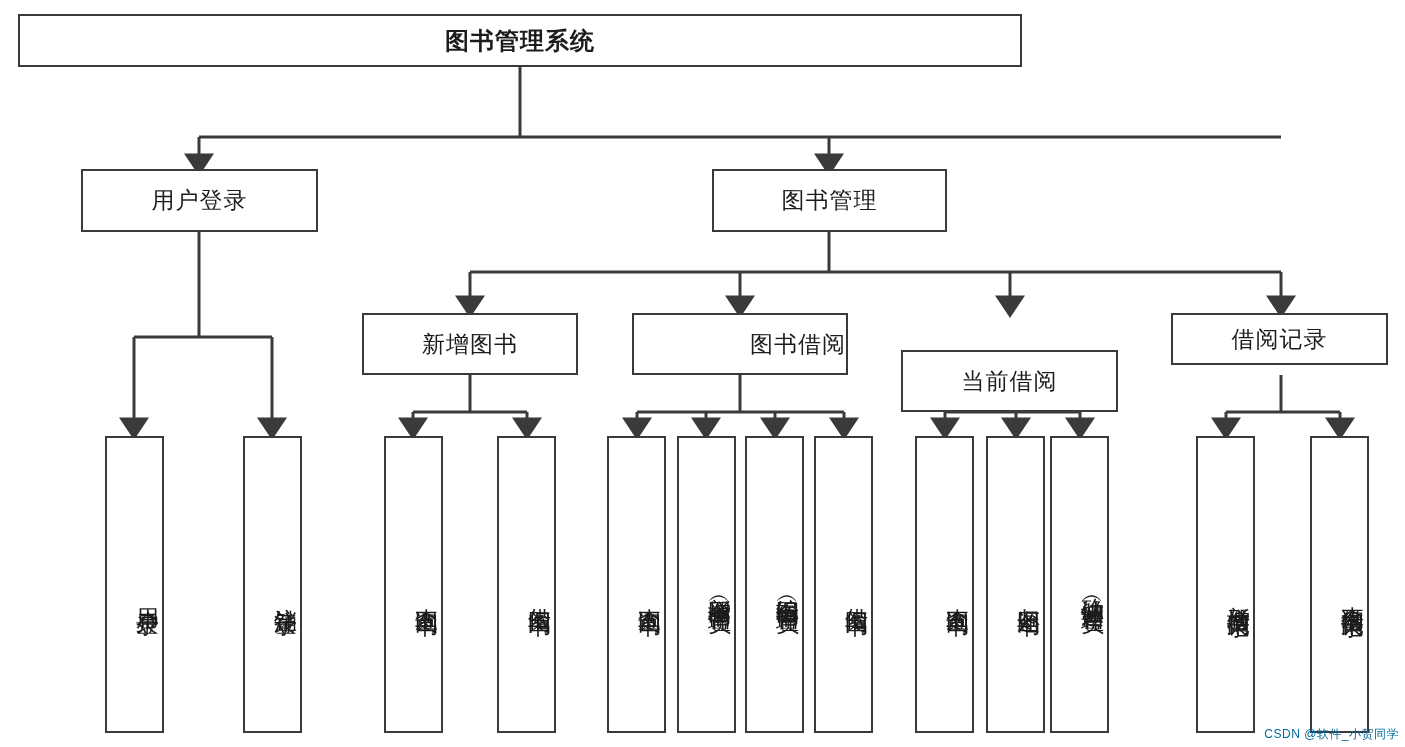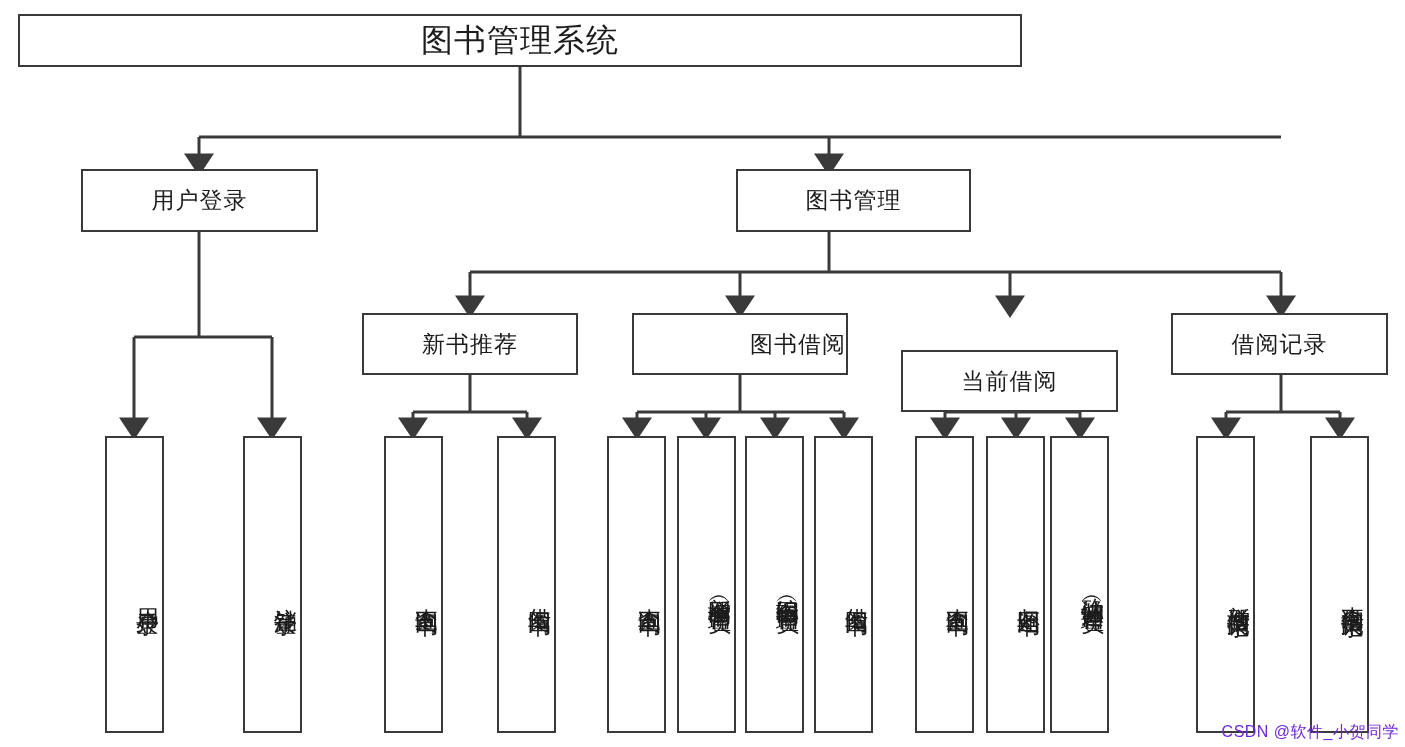--- a/index.html
+++ b/index.html
@@ -5,26 +5,26 @@
   html,body{margin:0;padding:0;background:#ffffff;}
   body{width:1405px;height:747px;overflow:hidden;
        font-family:"Liberation Sans","DejaVu Sans",sans-serif;}
   #stage{position:relative;width:1405px;height:747px;background:#fff;}
   svg.edges{position:absolute;left:0;top:0;width:1405px;height:747px;}
 
   .node{position:absolute;box-sizing:border-box;background:#ffffff;
         border:2.5px solid #3a3a3a;display:flex;align-items:center;
         justify-content:center;color:#1c1c1c;}
   .node.h{font-size:23px;letter-spacing:1px;}
-  .node.root{font-size:32px;}
+  .node.root{font-size:24px;font-weight:bold;}
   .node.v{writing-mode:vertical-rl;text-orientation:upright;
           font-size:23px;line-height:1.22;letter-spacing:2px;
           align-items:flex-start;justify-content:center;padding-top:18px;}
   .node.v.tall{padding-top:8px;}
-  .wm{position:absolute;right:6px;bottom:4px;font-size:16px;color:#6d28d9;
+  .wm{position:absolute;right:6px;bottom:4px;font-size:12px;color:#0369a1;
       letter-spacing:.5px;white-space:nowrap;}
 </style>
 </head>
 <body>
 
 <div id="stage">
 
   <svg class="edges" viewBox="0 0 1405 747" xmlns="http://www.w3.org/2000/svg">
     <defs>
       <marker id="ah" markerWidth="12" markerHeight="12" refX="2.2" refY="5" orient="auto" markerUnits="strokeWidth">
@@ -75,34 +75,34 @@
     </g>
   </svg>
 
   <div class="node h root" style="left:18px;top:14px;width:1004px;height:53px;">
     <span>图书管理系统</span>
   </div>
 
   <div class="node h" style="left:81px;top:169px;width:237px;height:63px;">
     <span>用户登录</span>
   </div>
-  <div class="node h" style="left:736px;top:169px;width:235px;height:63px;">
+  <div class="node h" style="left:712px;top:169px;width:235px;height:63px;">
     <span>图书管理</span>
   </div>
 
   <div class="node h" style="left:362px;top:313px;width:216px;height:62px;">
-    <span>新书推荐</span>
+    <span>新增图书</span>
   </div>
   <div class="node h" style="left:632px;top:313px;width:216px;height:62px;justify-content:flex-end;">
     <span>图书借阅</span>
   </div>
   <div class="node h" style="left:901px;top:313px;width:217px;height:62px;margin-top:37px;">
     <span>当前借阅</span>
   </div>
-  <div class="node h" style="left:1171px;top:313px;width:217px;height:62px;">
+  <div class="node h" style="left:1171px;top:313px;width:217px;height:52px;">
     <span>借阅记录</span>
   </div>
 
   <div class="node v" style="left:105px;top:436px;width:59px;height:297px;">
     <span>用户登录</span>
   </div>
   <div class="node v" style="left:243px;top:436px;width:59px;height:297px;">
     <span>注销登录</span>
   </div>
 

